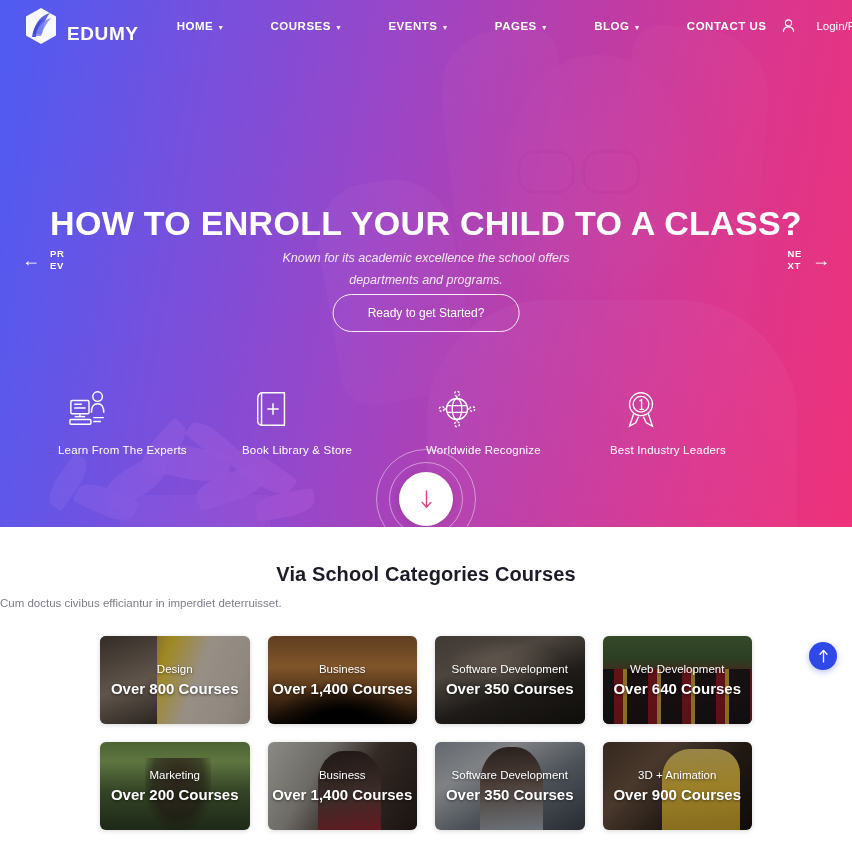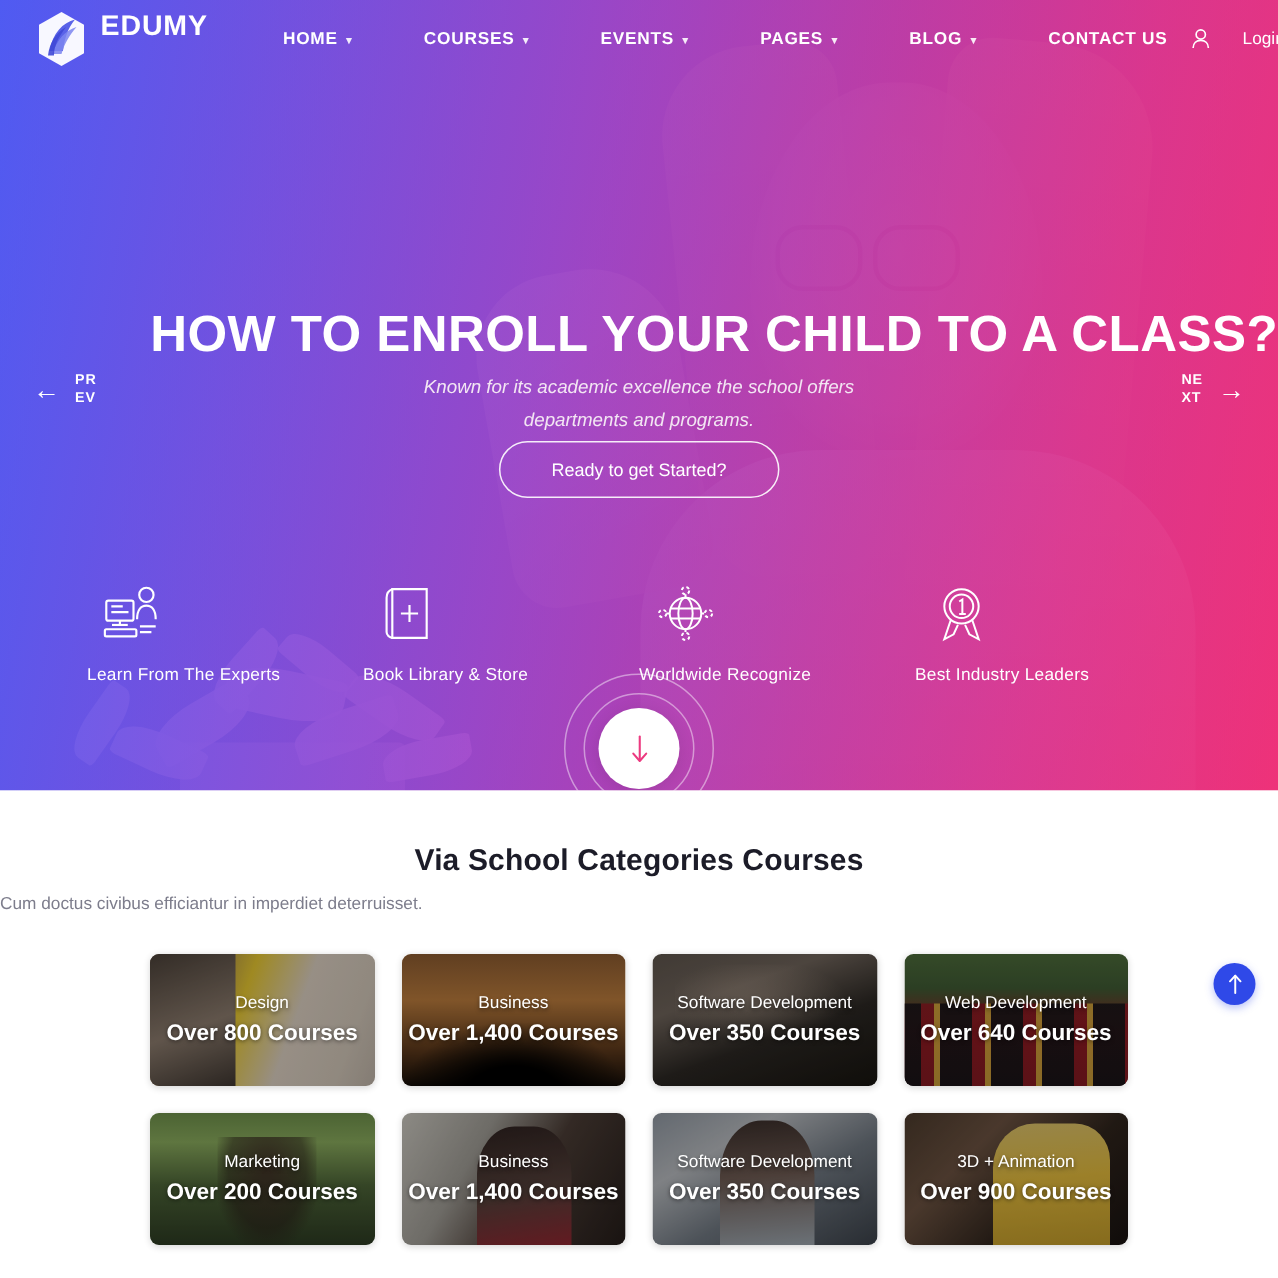--- a/index.html
+++ b/index.html
@@ -70,21 +70,21 @@
   .hero-tint {
     position:absolute; inset:0;
     background:linear-gradient(100deg,rgba(79,91,242,.62) 0%,rgba(155,70,198,.5) 45%,rgba(238,50,121,.55) 100%);
   }
 
   
   .header {
     position:absolute; top:0; left:0; right:0; height:52px; z-index:30;
     display:flex; align-items:center; padding:0 24px;
   }
-  .brand { display:flex; align-items:flex-start; gap:9px; margin-right:34px; }
+  .brand { display:flex; align-items:flex-end; gap:9px; margin-right:22px; }
   .brand-logo { width:34px; height:38px; position:relative; }
   .brand-name {
     color:#fff; font-size:19px; font-weight:700; letter-spacing:.6px;
   }
   .nav { display:flex; align-items:center; gap:14px; flex:1; }
   .nav-item {
     color:#fff; font-size:11.5px; font-weight:700; letter-spacing:.5px;
     padding:6px 16px; display:flex; align-items:center; gap:4px;
     cursor:pointer; white-space:nowrap;
   }
@@ -96,21 +96,21 @@
   }
   .divider { width:1px; height:26px; background:rgba(255,255,255,.35); }
   .icon-btn {
     width:44px; height:34px; display:flex; align-items:center; justify-content:center;
     cursor:pointer; position:relative;
   }
 
   
   .hero-inner { position:relative; z-index:10; height:100%; }
   .hero-title {
-    position:absolute; top:204px; left:0; right:0; text-align:right;
+    position:absolute; top:204px; left:0; right:0; text-align:center;
     color:#fff; font-size:34px; font-weight:700; letter-spacing:.3px;
   }
   .hero-sub {
     position:absolute; top:248px; left:0; right:0; text-align:center;
     color:#f3e6f3; font-size:12.5px; line-height:1.75; font-weight:400;font-style:italic;
   }
   .hero-sub span { display:block; }
   .hero-btn {
     position:absolute; top:294px; left:50%; transform:translateX(-50%);
     border:1.5px solid rgba(255,255,255,.9); border-radius:30px;

